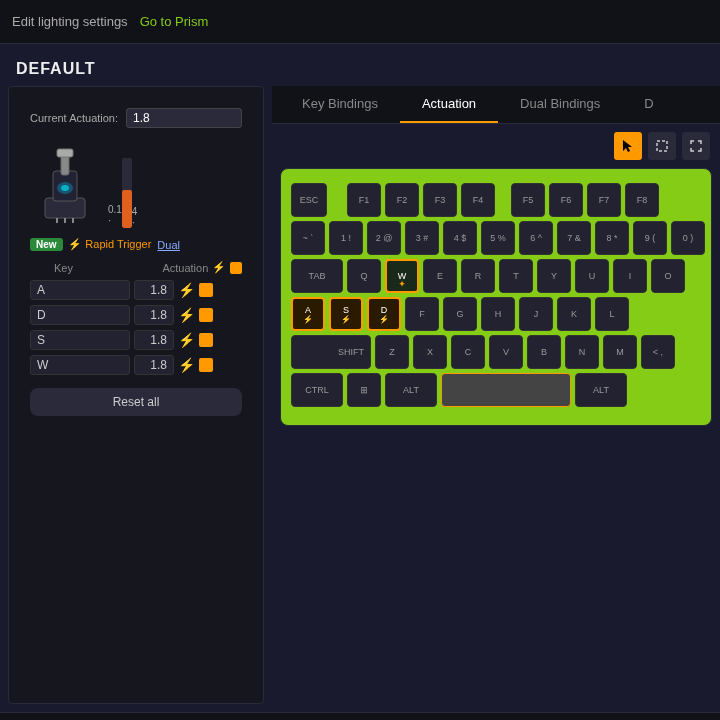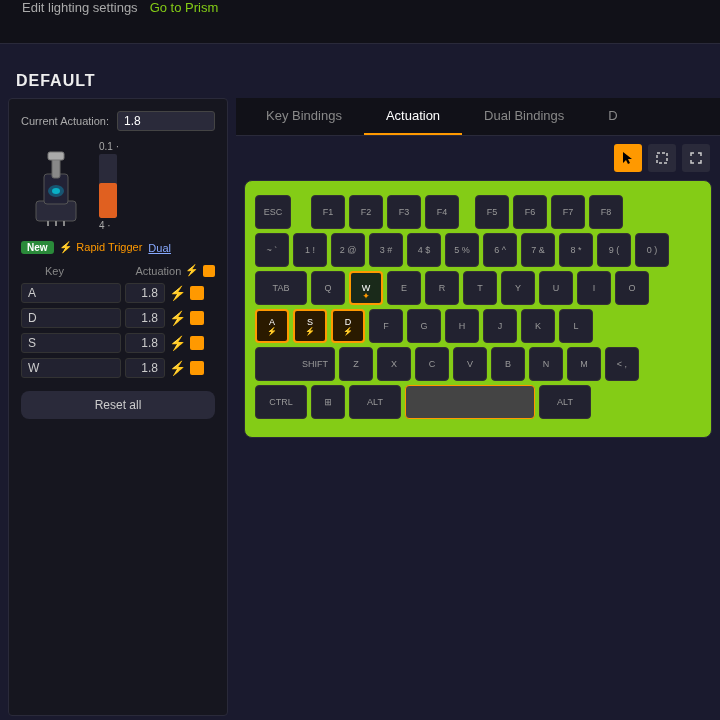--- a/index.html
+++ b/index.html
@@ -11,59 +11,60 @@
       color: #ccc;
       overflow: hidden;
       position: relative;
     }
 
     
     .top-bar {
       background: #111118;
       height: 44px;
       display: flex;
-      padding: 0 22px;
+      align-items: center;
+      padding: 0 12px;
       gap: 12px;
       border-bottom: 1px solid #2a2a3a;
     }
     .top-bar-label {
       color: #aaa;
       font-size: 13px;
     }
     .top-bar-link {
       color: #84cc16;
       font-size: 13px;
       cursor: pointer;
       text-decoration: none;
     }
 
     
     .page-title {
-      padding: 28px 16px 8px;
+      padding: 16px 16px 8px;
       font-size: 16px;
       font-weight: bold;
       color: #eee;
       letter-spacing: 1px;
     }
 
     
     .main-layout {
       display: flex;
       height: calc(720px - 44px - 50px);
       position: relative;
     }
 
     
     .left-panel {
-      width: 220px;
+      width: 256px;
       background: #16161f;
       border: 1px solid #2a2a3a;
       margin: 0 8px 8px 8px;
       border-radius: 4px;
-      padding: 12px;
+      padding: 21px;
       flex-shrink: 0;
       position: relative;
     }
     .current-actuation-row {
       display: flex;
       align-items: center;
       gap: 8px;
       margin-bottom: 10px;
     }
     .current-actuation-label {
@@ -95,22 +96,22 @@
       display: flex;
       align-items: center;
       justify-content: center;
     }
     .switch-svg {
       width: 60px;
       height: 80px;
     }
     .gauge-bar-container {
       display: flex;
-      flex-direction: column;
-      align-items: flex-start;
+      flex-direction: row;
+      align-items: flex-end;
       position: relative;
       height: 90px;
       width: 30px;
     }
     .gauge-label-top {
       font-size: 10px;
       color: #aaa;
       margin-bottom: 2px;
     }
     .gauge-bar-bg {

